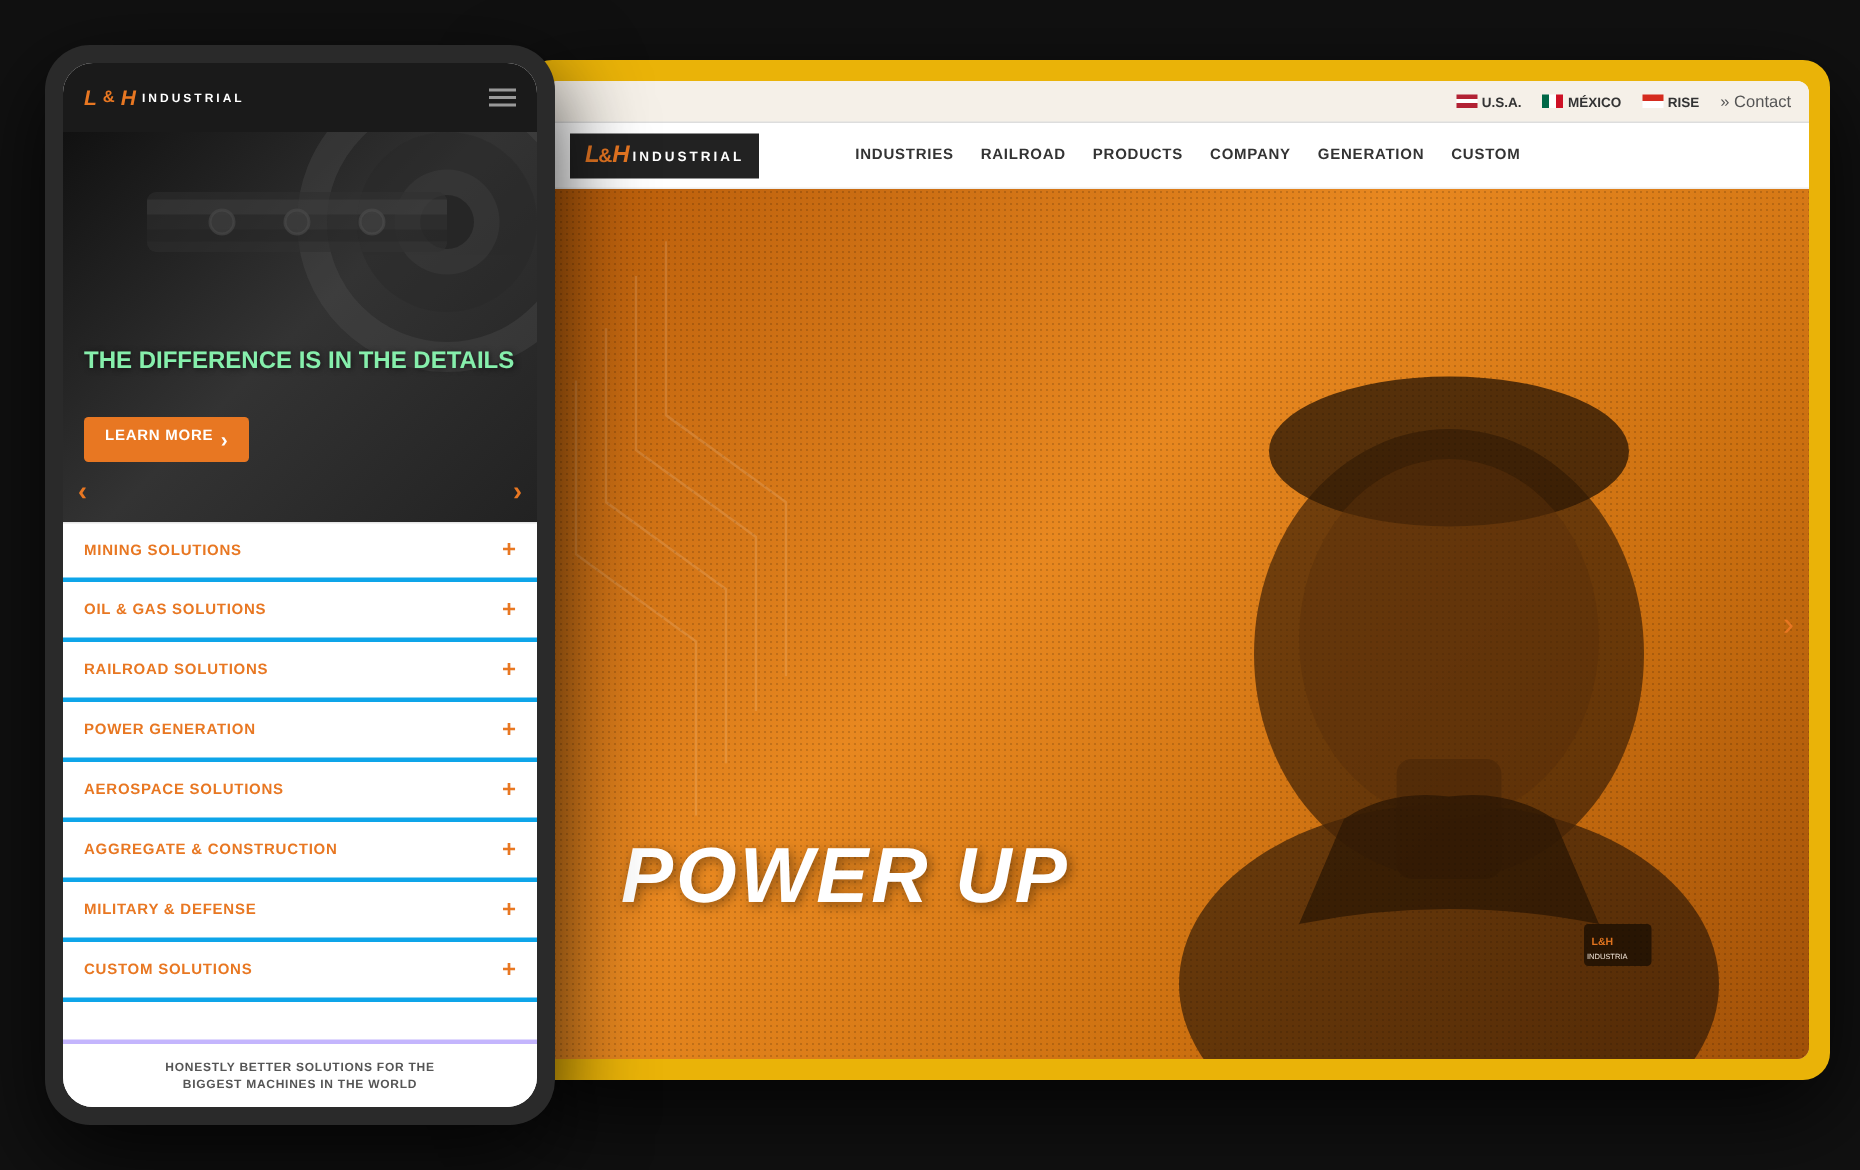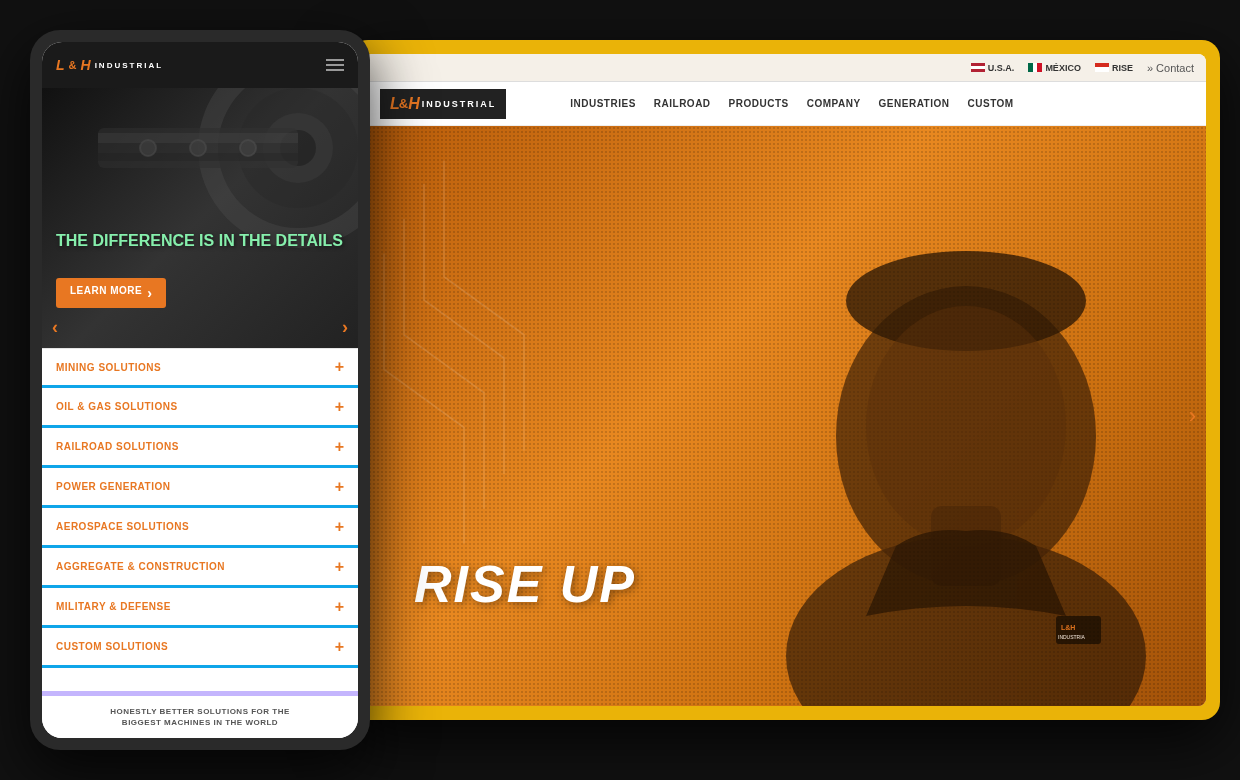--- a/index.html
+++ b/index.html
@@ -423,21 +423,21 @@
       color: #e87722;
       font-size: 16px;
       font-weight: bold;
     }
 
     
     .phone-footer {
       background: #fff;
       padding: 10px;
       text-align: center;
-      border-top: 5px solid #c4b5fd;
+      border-top: 3px solid #c4b5fd;
     }
 
     .phone-footer-text {
       font-size: 8px;
       font-weight: bold;
       color: #555;
       text-transform: uppercase;
       letter-spacing: 0.5px;
       line-height: 1.4;
     }
@@ -513,21 +513,21 @@
 
             <path d="M140,410 Q170,390 210,395 Q250,390 280,410 L310,480 Q210,460 110,480 Z" fill="rgba(20,10,3,0.8)"></path>
 
             <rect x="300" y="480" width="45" height="28" rx="3" fill="rgba(10,5,2,0.9)"></rect>
             <text x="305" y="494" fill="#e87722" font-size="7" font-weight="bold">L&amp;H</text>
             <text x="302" y="503" fill="#fff" font-size="5">INDUSTRIA</text>
           </svg>
         </div>
 
         <div class="tablet-hero-content">
-          <div class="rise-up-text">RISE UP</div>
+          <div class="rise-up-text">POWER UP</div>
         </div>
 
         <div class="hero-arrow-right">›</div>
       </div>
 
     </div>
   </div>
 
   <div class="phone">
     <div class="phone-screen">

